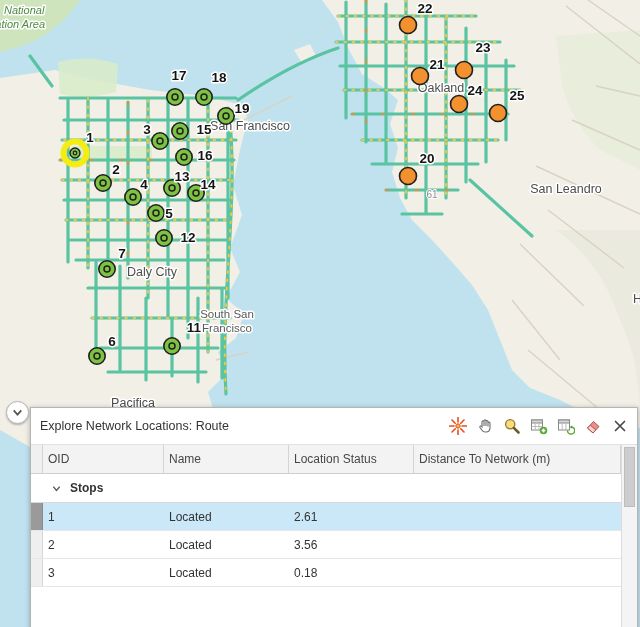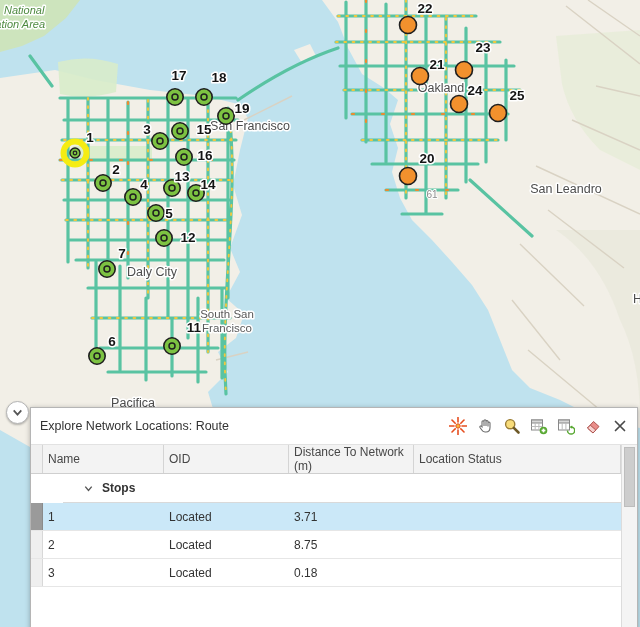--- a/index.html
+++ b/index.html
@@ -23,21 +23,21 @@
   .panel-tools{display:flex;align-items:center;gap:7px;}
   .tool{width:20px;height:20px;padding:0;border:none;background:transparent;display:flex;
         align-items:center;justify-content:center;cursor:pointer;}
 
   .table-wrap{position:absolute;left:0;top:37px;right:16px;bottom:0;font-size:12px;color:#333;background:#fff;}
   .thead{display:grid;grid-template-columns:12px 121px 125px 125px 1fr;height:28px;background:#f3f3f3;
          border-bottom:1px solid #cfcfcf;color:#474747;}
   .thead .cell{display:flex;align-items:center;padding-left:5px;border-right:1px solid #d4d4d4;cursor:pointer;}
   .cell.sel{padding:0;background:#f0f0f0;border-right:1px solid #d4d4d4;}
   .group-row{height:28px;display:flex;align-items:center;border-bottom:1px solid #d9d9d9;
-             padding-left:20px;gap:8px;font-weight:bold;color:#333;cursor:pointer;background:#fff;margin-left:32px;}
+             padding-left:20px;gap:8px;font-weight:bold;color:#333;cursor:pointer;background:#fff;}
   .trow{display:grid;grid-template-columns:12px 121px 125px 125px 1fr;height:27px;
         border-bottom:1px solid #e6e6e6;background:#fff;cursor:pointer;}
   .trow .cell{display:flex;align-items:center;padding-left:5px;}
   .trow .cell.sel{background:#efefef;border-right:1px solid #d8d8d8;}
   .trow.selected{background:#cbe8f8;}
   .trow.selected .cell.sel{background:#9a9a9a;border-right-color:#8a8a8a;}
 
   .vscrollbar{position:absolute;top:37px;right:0;width:16px;bottom:0;background:#f4f4f4;
               border-left:1px solid #dcdcdc;box-sizing:border-box;cursor:pointer;}
   .vthumb{position:absolute;top:2px;left:2px;right:2px;height:58px;background:#cdcdcd;border:1px solid #bdbdbd;}
@@ -274,44 +274,44 @@
         <svg width="18" height="18" viewBox="0 0 18 18">
           <path d="M4.5,4.5 L13.5,13.5 M13.5,4.5 L4.5,13.5" stroke="#4a4a4a" stroke-width="1.7" stroke-linecap="round"></path>
         </svg>
       </button>
     </div>
   </div>
 
   <div class="table-wrap">
     <div class="thead">
       <div class="cell sel"></div>
+      <div class="cell">OID</div>
       <div class="cell">Name</div>
-      <div class="cell">OID</div>
+      <div class="cell">Location Status</div>
       <div class="cell">Distance To Network (m)</div>
-      <div class="cell">Location Status</div>
     </div>
 
     <div class="group-row">
       <svg width="11" height="11" viewBox="0 0 12 12">
         <polyline points="2.5,4 6,8 9.5,4" fill="none" stroke="#555" stroke-width="1.5"></polyline>
       </svg>
       <span>Stops</span>
     </div>
 
     <div class="trow selected">
       <div class="cell sel"></div>
       <div class="cell">1</div>
       <div class="cell">Located</div>
-      <div class="cell">3.71</div>
+      <div class="cell">2.61</div>
     </div>
     <div class="trow">
       <div class="cell sel"></div>
       <div class="cell">2</div>
       <div class="cell">Located</div>
-      <div class="cell">8.75</div>
+      <div class="cell">3.56</div>
     </div>
     <div class="trow">
       <div class="cell sel"></div>
       <div class="cell">3</div>
       <div class="cell">Located</div>
       <div class="cell">0.18</div>
     </div>
   </div>
 
   <div class="vscrollbar">

